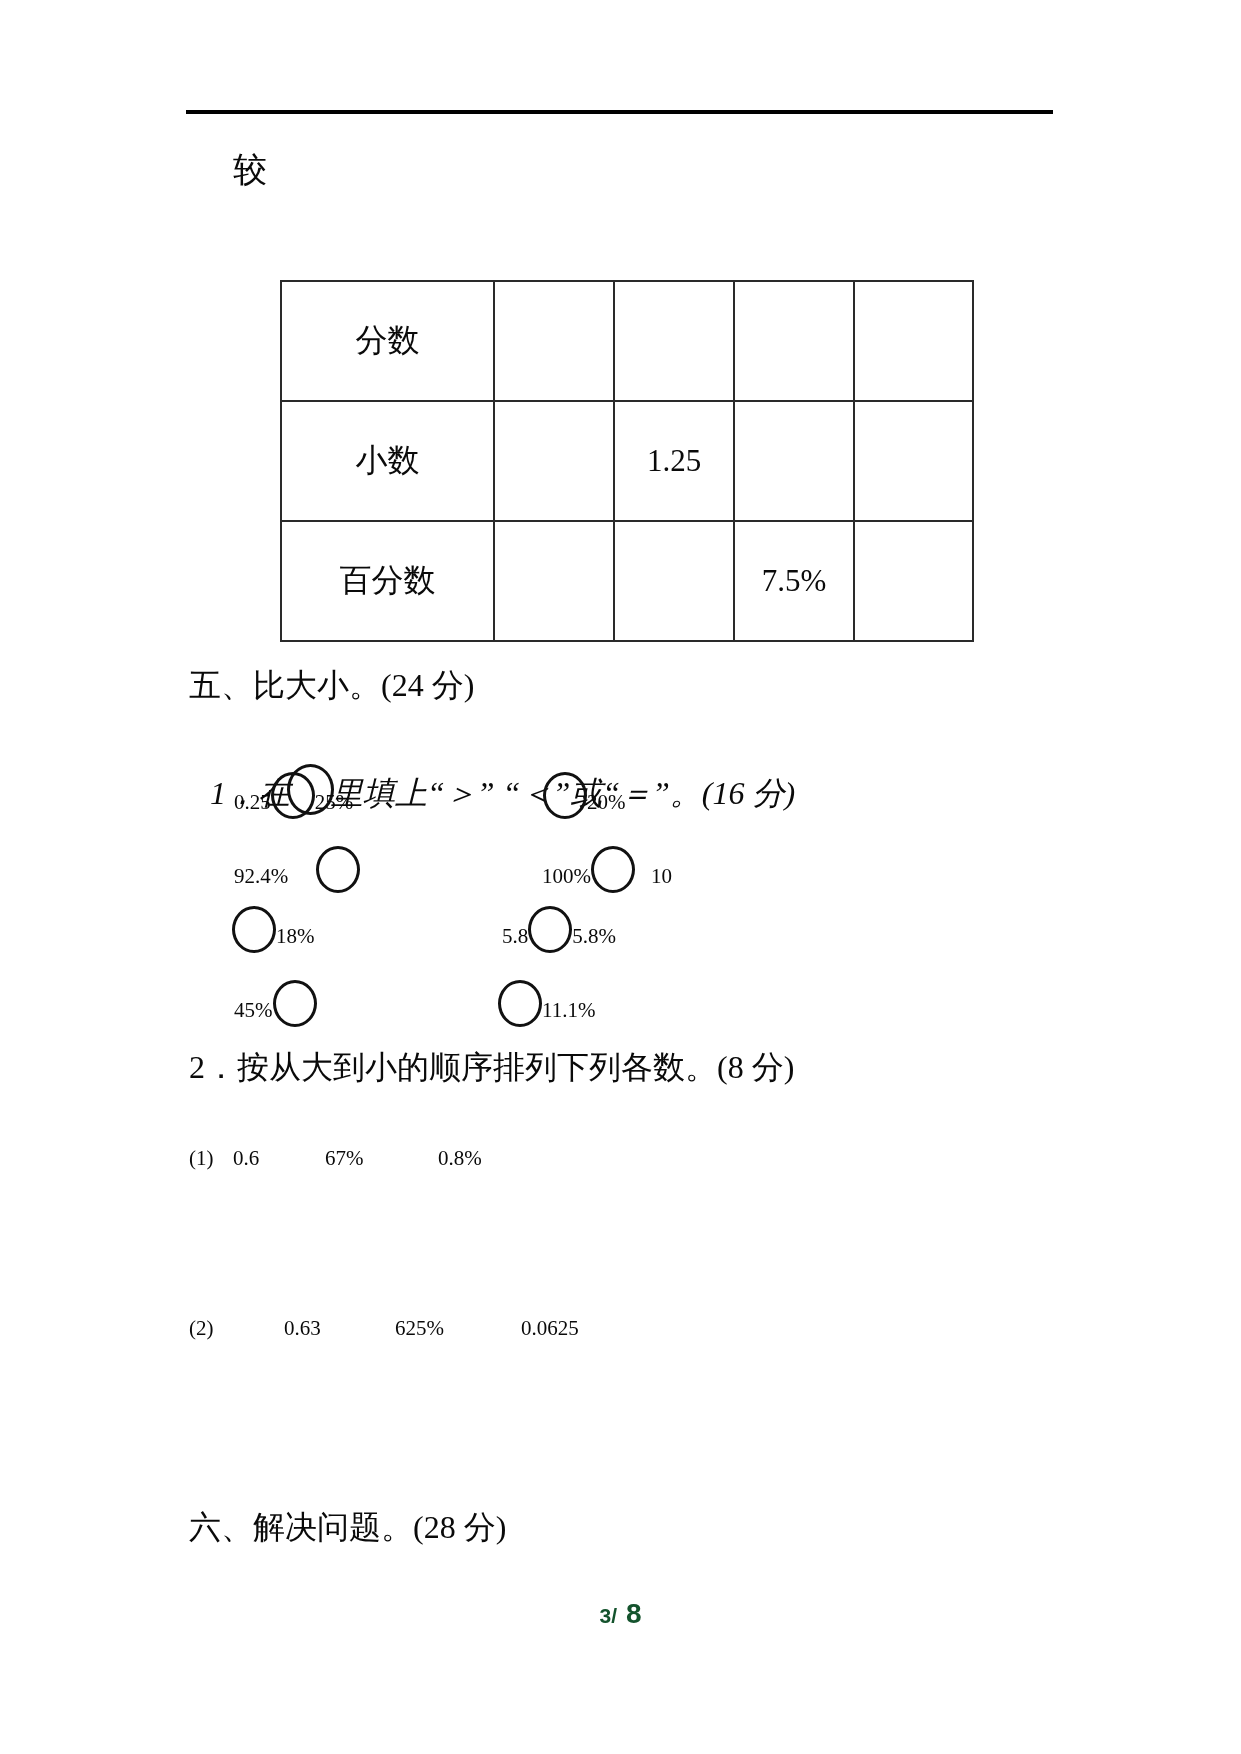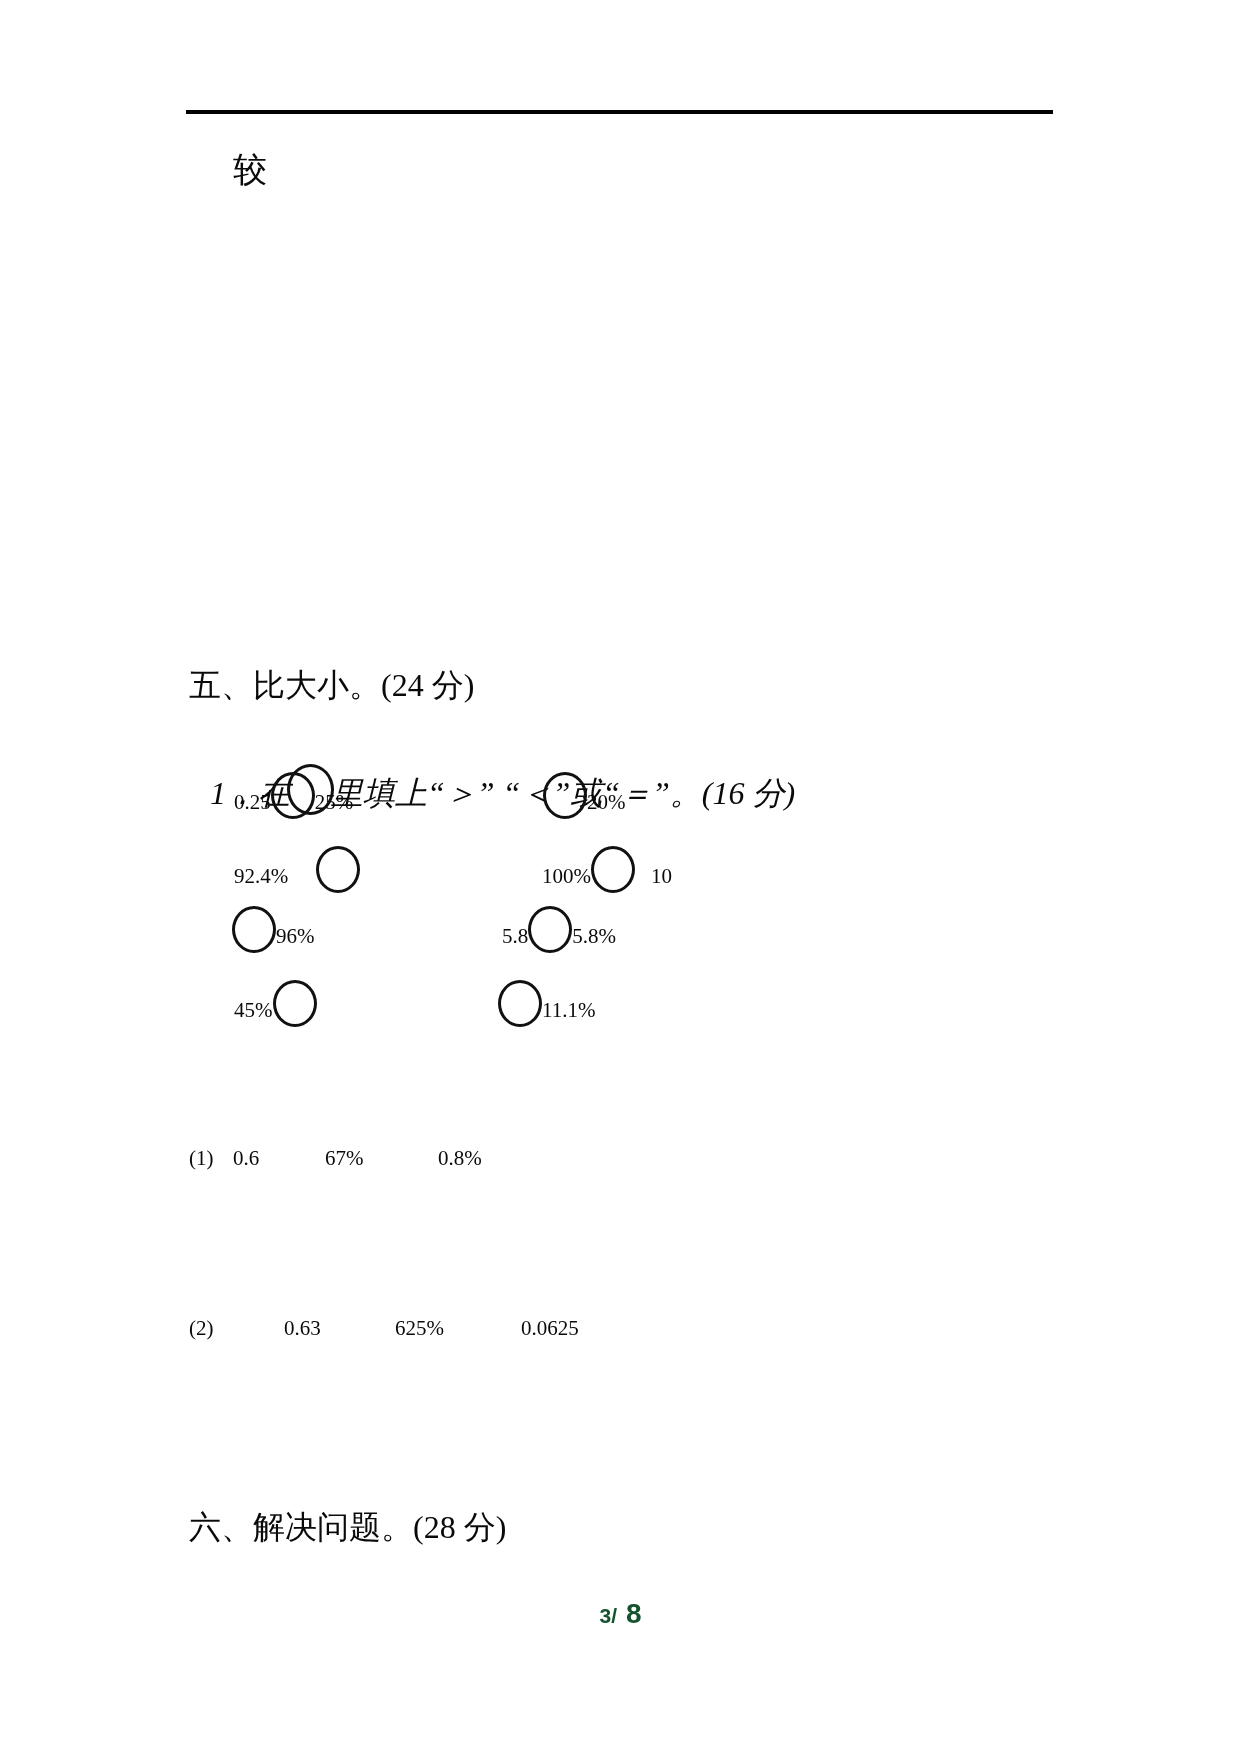--- a/index.html
+++ b/index.html
@@ -64,20 +64,45 @@
 </head>
 <body>
 
 <div class="page">
 
   <div class="rule-top"></div>
 
   <div class="abs zh" style="left:233px;top:150px;font-size:34px;">较</div>
 
 
+  <table class="fill-table">
+    <tbody>
+        <tr>
+      <td class="lbl c0">分数</td>
+      <td class="val c1"></td>
+      <td class="val c2"></td>
+      <td class="val c3"></td>
+      <td class="val c4"></td>
+    </tr>
+    <tr>
+      <td class="lbl c0">小数</td>
+      <td class="val c1"></td>
+      <td class="val c2">1.25</td>
+      <td class="val c3"></td>
+      <td class="val c4"></td>
+    </tr>
+    <tr>
+      <td class="lbl c0">百分数</td>
+      <td class="val c1"></td>
+      <td class="val c2"></td>
+      <td class="val c3">7.5%</td>
+      <td class="val c4"></td>
+    </tr>
+  </tbody>
+    </table>
 
   <div class="abs zh" style="left:189px;top:666px;">五、比大小。(24 分)</div>
 
   <div class="abs zh" style="left:178px;top:726px;font-style:italic;">
     <span>1．在</span><span class="circle-inline"></span><span>里填上“＞” “＜”或“＝”。(16 分)</span>
   </div>
 
   <div class="cmp-item" style="left:234px;top:772px;">
     <span class="num">0.25</span>
     <span class="circle"></span>
@@ -96,39 +121,40 @@
   </div>
   <div class="cmp-item" style="left:542px;top:846px;">
     <span class="num">100%</span>
     <span class="circle"></span>
     <span class="num" style="margin-left:16px;">10</span>
   </div>
 
   <div class="cmp-item" style="left:232px;top:906px;">
     <span class="num"></span>
     <span class="circle"></span>
-    <span class="num">96%</span>
+    <span class="num">18%</span>
   </div>
   <div class="cmp-item" style="left:502px;top:906px;">
     <span class="num">5.8</span>
     <span class="circle"></span>
     <span class="num">5.8%</span>
   </div>
 
   <div class="cmp-item" style="left:234px;top:980px;">
     <span class="num">45%</span>
     <span class="circle"></span>
     <span class="num"></span>
   </div>
   <div class="cmp-item" style="left:498px;top:980px;text-align:right;">
     <span class="num"></span>
     <span class="circle"></span>
     <span class="num">11.1%</span>
   </div>
 
+  <div class="abs zh" style="left:189px;top:1048px;">2．按从大到小的顺序排列下列各数。(8 分)</div>
 
   <div>
     <span class="abs num" style="left:189px;top:1146px;">(1)</span>
     <span class="abs num" style="left:233px;top:1146px;">0.6</span>
     <span class="abs num" style="left:325px;top:1146px;">67%</span>
     <span class="abs num" style="left:438px;top:1146px;">0.8%</span>
   </div>
 
   <div>
     <span class="abs num" style="left:189px;top:1316px;">(2)</span>

